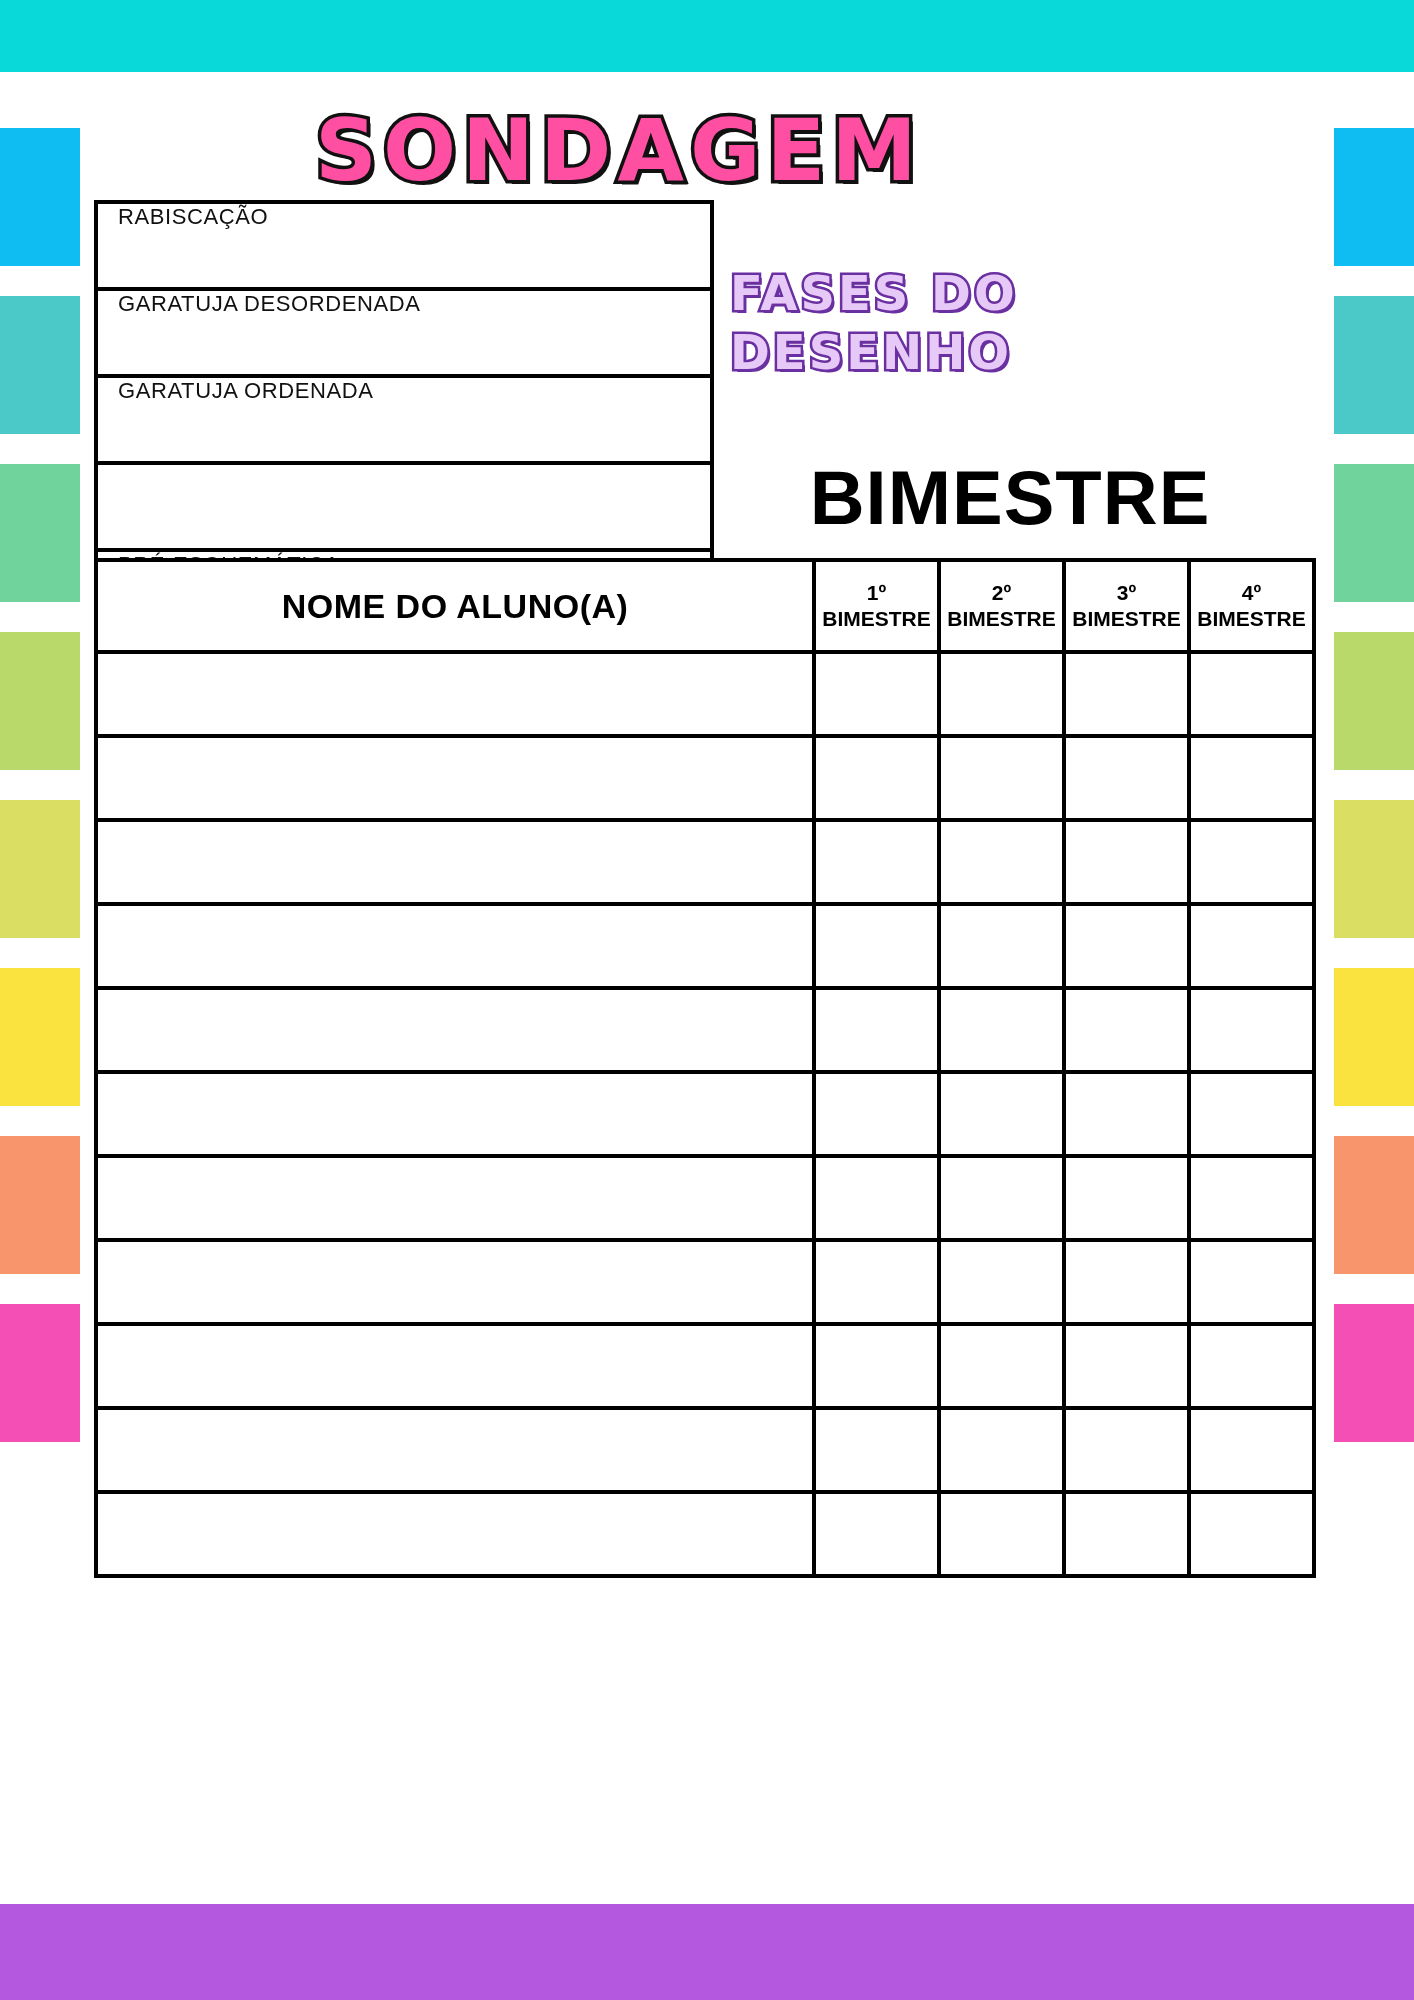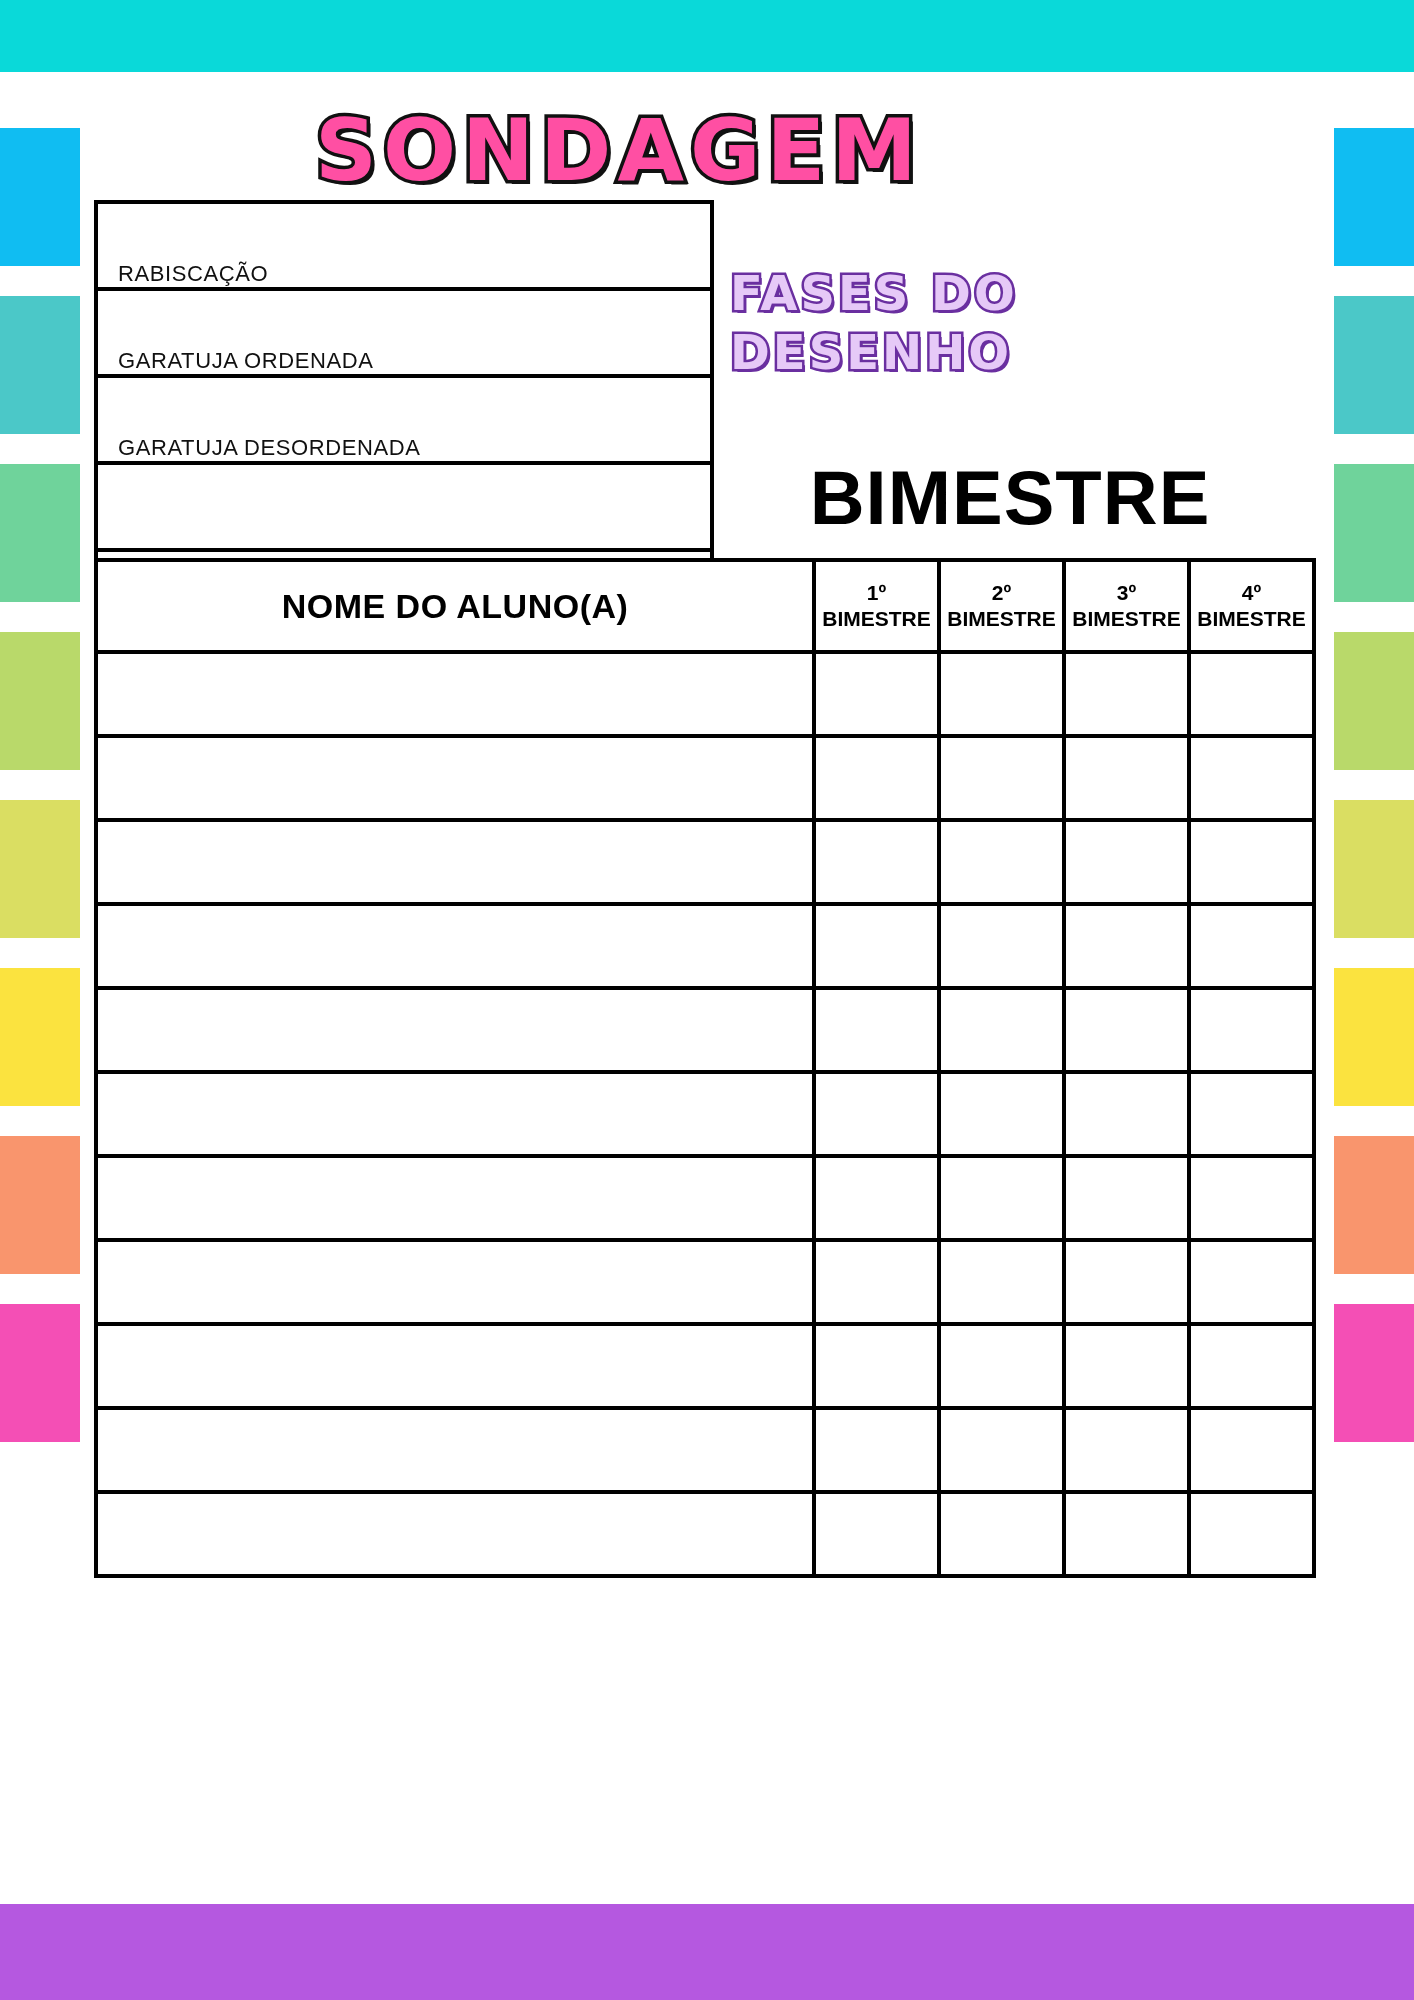--- a/index.html
+++ b/index.html
@@ -87,21 +87,21 @@
   
   .legend {
     position: absolute;
     top: 128px;
     left: 14px;
     width: 620px;
   }
   .legend-row {
     position: relative;
     display: flex;
-    align-items: flex-end;
+    align-items: flex-start;
     height: 91px;
     border: 4px solid #000000;
     margin-bottom: -4px;
     background: #ffffff;
   }
   .legend-label {
     flex: 1;
     display: flex;
     align-items: center;
     padding-left: 20px;
@@ -208,26 +208,26 @@
   <div class="sheet">
 
     <div class="title">SONDAGEM</div>
 
     <div class="legend" id="legend-list">
         <div class="legend-row">
           <div class="legend-label">RABISCAÇÃO</div>
           <div class="legend-swatch" style="background: rgb(192, 4, 24);"></div>
         </div>
         <div class="legend-row">
+          <div class="legend-label">GARATUJA DESORDENADA</div>
+          <div class="legend-swatch" style="background: rgb(122, 182, 72);"></div>
+        </div>
+        <div class="legend-row">
           <div class="legend-label">GARATUJA ORDENADA</div>
           <div class="legend-swatch" style="background: rgb(249, 70, 127);"></div>
-        </div>
-        <div class="legend-row">
-          <div class="legend-label">GARATUJA DESORDENADA</div>
-          <div class="legend-swatch" style="background: rgb(122, 182, 72);"></div>
         </div>
         <div class="legend-row">
           <div class="legend-swatch" style="background: rgb(252, 176, 80);"></div>
         </div>
         <div class="legend-row">
           <div class="legend-label">PRÉ-ESQUEMÁTICA</div>
           <div class="legend-swatch" style="background: rgb(74, 99, 240);"></div>
         </div>
         <div class="legend-row">
           <div class="legend-label">ESQUEMÁTICA</div>

